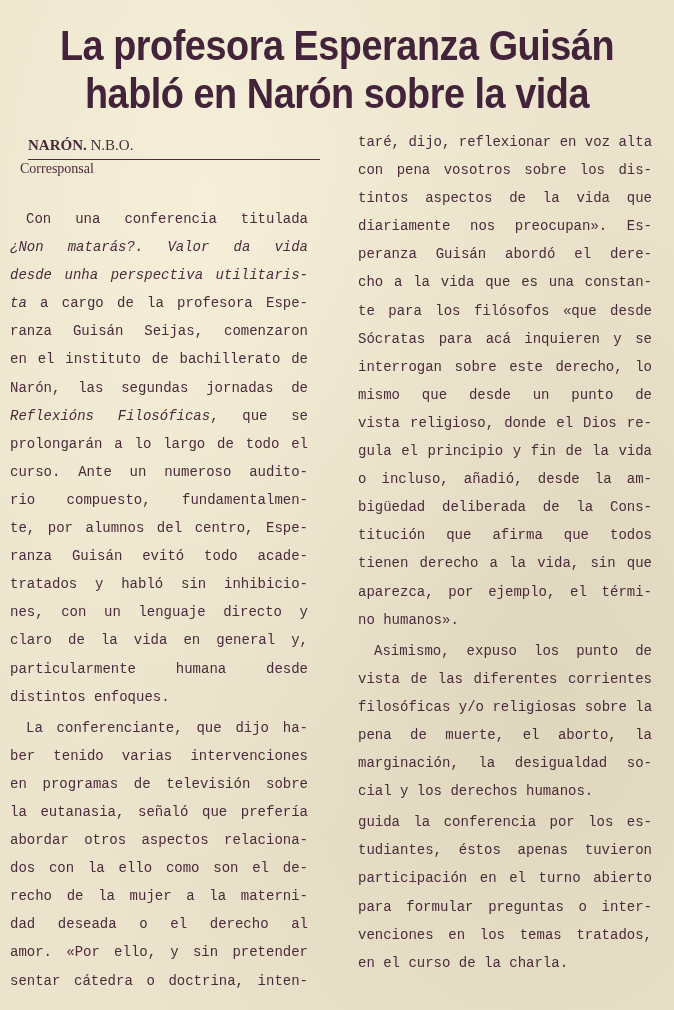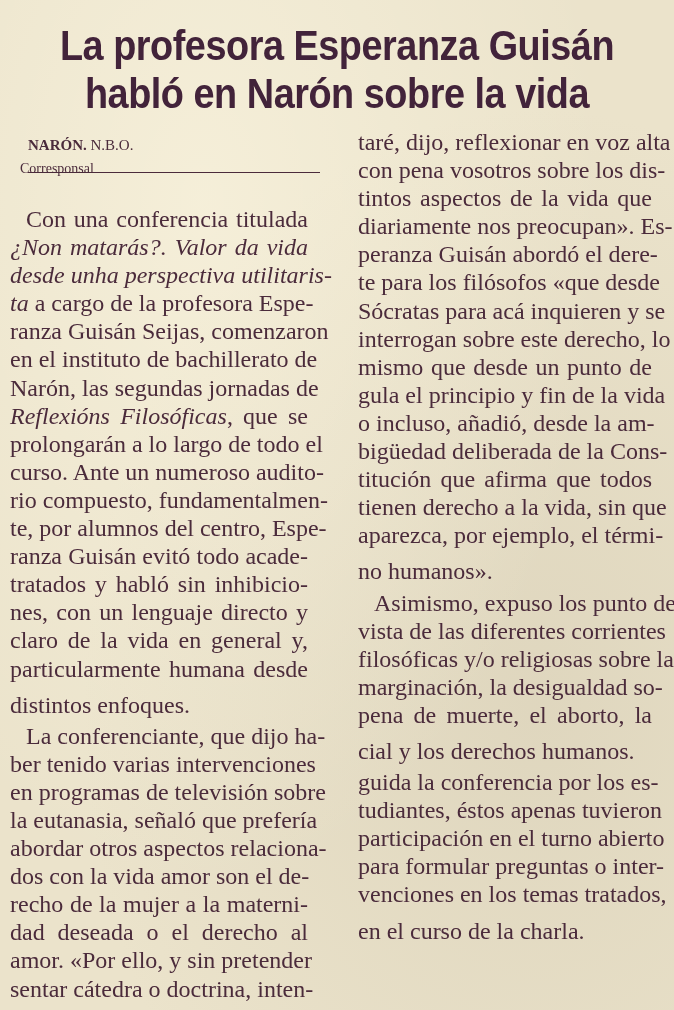--- a/index.html
+++ b/index.html
@@ -23,37 +23,37 @@
       color: #42233a;
       transform: scaleX(0.9);
       transform-origin: center top;
     }
     .headline div { white-space: nowrap; }
     .byline {
       position: absolute; left: 28px; top: 137px; width: 292px;
       font-family: "Liberation Serif", serif;
       font-size: 15px;
       border-bottom: 1px solid #4b2b3b;
-      padding-bottom: 18px;
+      padding-bottom: 5px;
     }
     .byline b { font-weight: bold; }
     .role {
       position: absolute; left: 20px; top: 161px;
       font-family: Liberation Serif, serif; font-size: 14px;
     }
     .col {
       position: absolute;
-      font-family: Liberation Serif, serif;
-      font-size: 24px;
+      font-family: Liberation Mono, monospace;
+      font-size: 14px;
       line-height: 28.1px;
       text-align: justify;
       text-align-last: justify;
     }
     .col .ln { white-space: nowrap; height: 28.1px; text-align: justify; text-align-last: justify; }
-    .col .ln.last { text-align-last: left; margin-top: 8px; }
+    .col .ln.last { text-align-last: left; }
     .col .ln.ind { padding-left: 16px; }
     .col1 { left: 10px; top: 205px; width: 298px; }
     .col2 { left: 358px; top: 128px; width: 294px; }
     .gap { height: 3px; }
     i { font-style: italic; }
   </style>
 </head>
 <body>
 
 <div class="headline">
@@ -85,49 +85,51 @@
     <div class="ln"><span>nes, con un lenguaje directo y</span></div>
     <div class="ln"><span>claro de la vida en general y,</span></div>
     <div class="ln"><span>particularmente humana desde</span></div>
     <div class="ln last"><span>distintos enfoques.</span></div>
     <div class="gap"></div>
     <div class="ln ind"><span>La conferenciante, que dijo ha-</span></div>
     <div class="ln"><span>ber tenido varias intervenciones</span></div>
     <div class="ln"><span>en programas de televisión sobre</span></div>
     <div class="ln"><span>la eutanasia, señaló que prefería</span></div>
     <div class="ln"><span>abordar otros aspectos relaciona-</span></div>
-    <div class="ln"><span>dos con la vida amor son el de-</span></div>
+    <div class="ln"><span>dos con la ello como son el de-</span></div>
     <div class="ln"><span>recho de la mujer a la materni-</span></div>
     <div class="ln"><span>dad deseada o el derecho al</span></div>
     <div class="ln"><span>amor. «Por ello, y sin pretender</span></div>
     <div class="ln"><span>sentar cátedra o doctrina, inten-</span></div>
   </div>
 <div class="col col2">
     <div class="ln"><span>taré, dijo, reflexionar en voz alta</span></div>
     <div class="ln"><span>con pena vosotros sobre los dis-</span></div>
     <div class="ln"><span>tintos aspectos de la vida que</span></div>
     <div class="ln"><span>diariamente nos preocupan». Es-</span></div>
     <div class="ln"><span>peranza Guisán abordó el dere-</span></div>
+    <div class="ln"><span>cho a la vida que es una constan-</span></div>
     <div class="ln"><span>te para los filósofos «que desde</span></div>
     <div class="ln"><span>Sócratas para acá inquieren y se</span></div>
     <div class="ln"><span>interrogan sobre este derecho, lo</span></div>
     <div class="ln"><span>mismo que desde un punto de</span></div>
+    <div class="ln"><span>vista religioso, donde el Dios re-</span></div>
     <div class="ln"><span>gula el principio y fin de la vida</span></div>
     <div class="ln"><span>o incluso, añadió, desde la am-</span></div>
     <div class="ln"><span>bigüedad deliberada de la Cons-</span></div>
     <div class="ln"><span>titución que afirma que todos</span></div>
     <div class="ln"><span>tienen derecho a la vida, sin que</span></div>
     <div class="ln"><span>aparezca, por ejemplo, el térmi-</span></div>
     <div class="ln last"><span>no humanos».</span></div>
     <div class="gap"></div>
     <div class="ln ind"><span>Asimismo, expuso los punto de</span></div>
     <div class="ln"><span>vista de las diferentes corrientes</span></div>
     <div class="ln"><span>filosóficas y/o religiosas sobre la</span></div>
+    <div class="ln"><span>pena de muerte, el aborto, la</span></div>
     <div class="ln"><span>marginación, la desigualdad so-</span></div>
-    <div class="ln"><span>pena de muerte, el aborto, la</span></div>
     <div class="ln last"><span>cial y los derechos humanos.</span></div>
     <div class="gap"></div>
     <div class="ln"><span>guida la conferencia por los es-</span></div>
     <div class="ln"><span>tudiantes, éstos apenas tuvieron</span></div>
     <div class="ln"><span>participación en el turno abierto</span></div>
     <div class="ln"><span>para formular preguntas o inter-</span></div>
     <div class="ln"><span>venciones en los temas tratados,</span></div>
     <div class="ln last"><span>en el curso de la charla.</span></div>
   </div>
 

